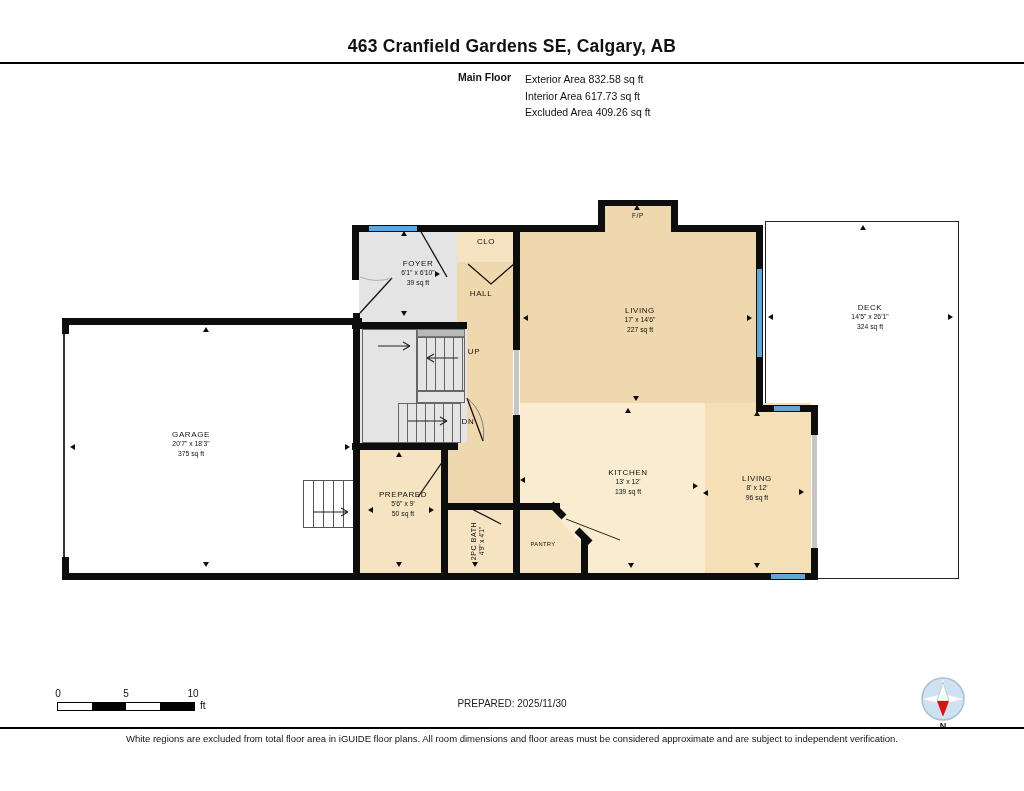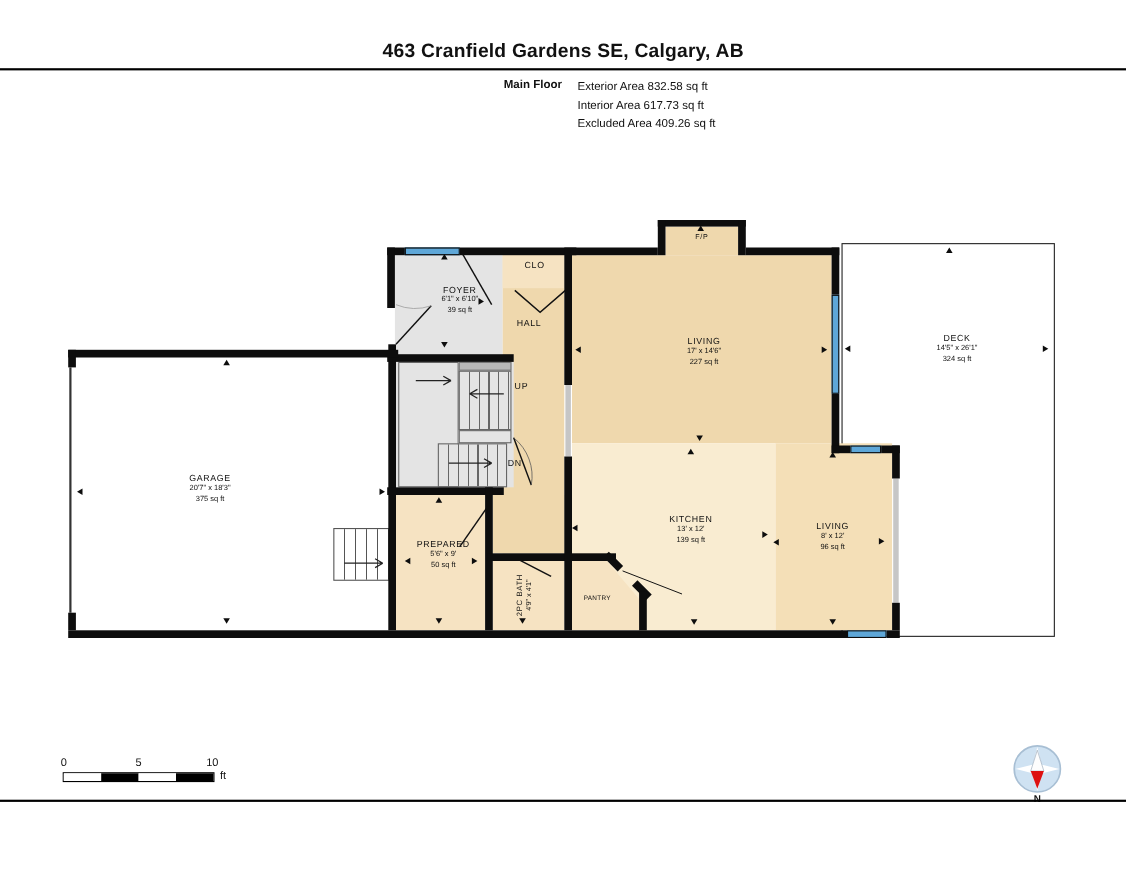--- a/index.html
+++ b/index.html
@@ -235,29 +235,31 @@
     <span class="scale-num" style="left:143px;top:0">10</span>
     <div class="scale-bar" style="left:7px;top:14px">
       <i style="background:#fff"></i>
         <i style="background:#000"></i>
         <i style="background:#fff"></i>
         <i style="background:#000"></i>
     </div>
     <span class="scale-ft" style="left:150px;top:12px">ft</span>
   </div>
 
+  <div class="abs prepared">PREPARED: 2025/11/30</div>
 
   <div class="abs" style="left:920px;top:676px;width:46px;height:58px">
     <svg width="46" height="46" viewBox="0 0 46 46">
       <circle cx="23" cy="23" r="21" fill="#cfe2f2" stroke="#a8bfd4" stroke-width="1.5"></circle>
       <path d="M23 3 L28 23 L18 23 Z" fill="#ffffff"></path>
       <path d="M43 23 L23 28 L23 18 Z" fill="#ffffff"></path>
       <path d="M23 43 L18 23 L28 23 Z" fill="#ffffff"></path>
       <path d="M3 23 L23 18 L23 28 Z" fill="#ffffff"></path>
       <path d="M23 6 L29 25 L17 25 Z" fill="#fdfdfd" stroke="#9ab" stroke-width="0.6"></path>
       <path d="M17 25 L29 25 L23 41 Z" fill="#dd1111"></path>
     </svg>
     <span class="compass-n" style="left:23px;top:45px">N</span>
   </div>
 
   <div class="abs hrule footer-rule"></div>
+  <div class="abs footer-text">White regions are excluded from total floor area in iGUIDE floor plans. All room dimensions and floor areas must be considered approximate and are subject to independent verification.</div>
 
 </div>
 
 </body></html>

